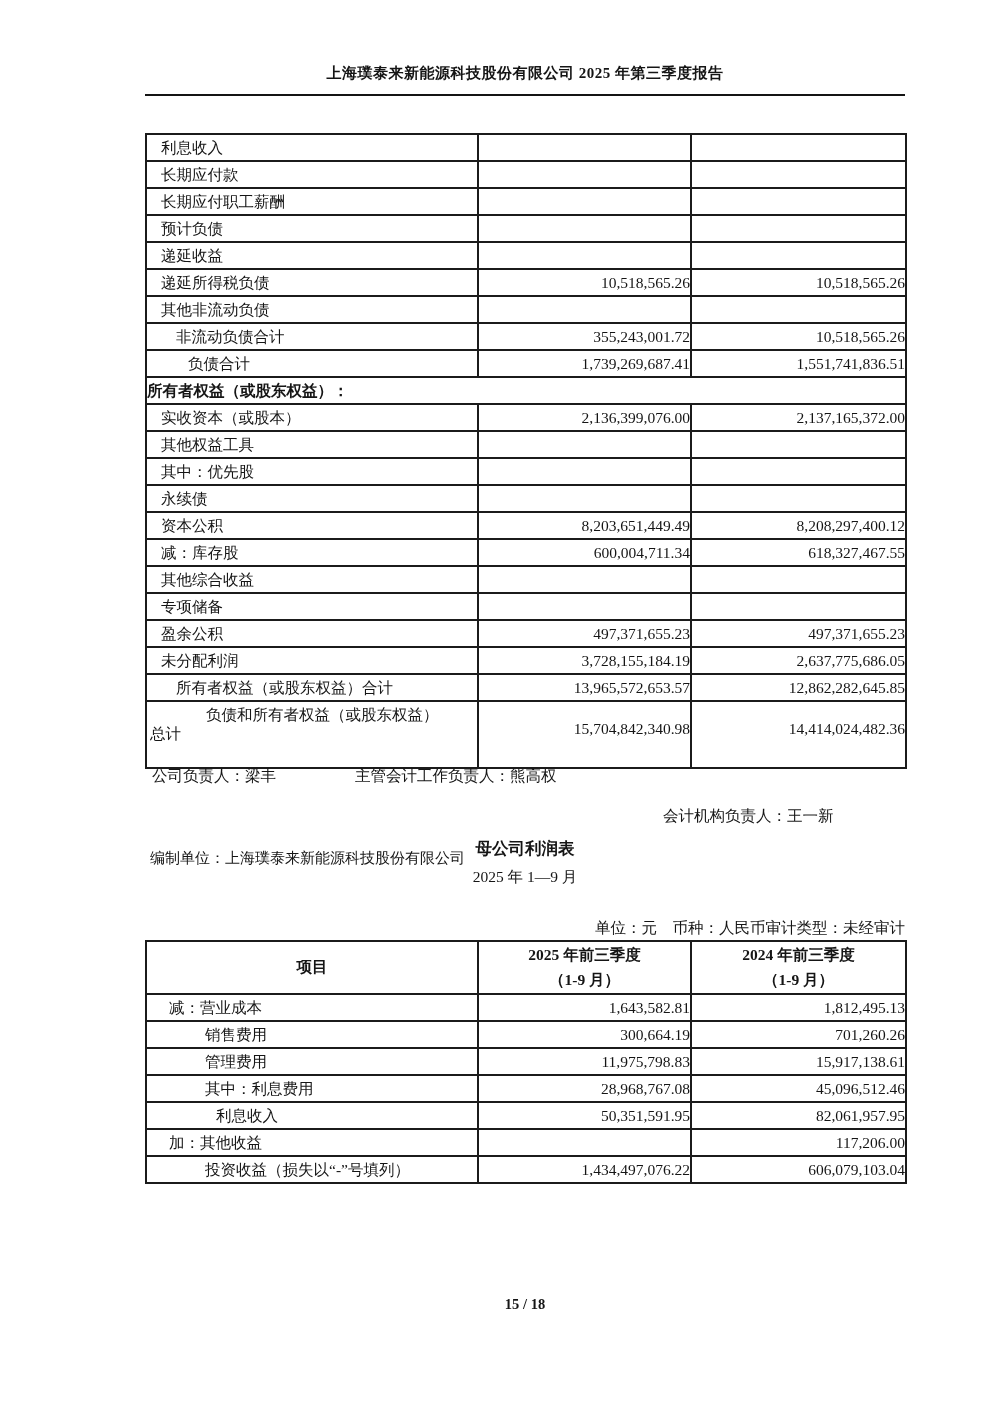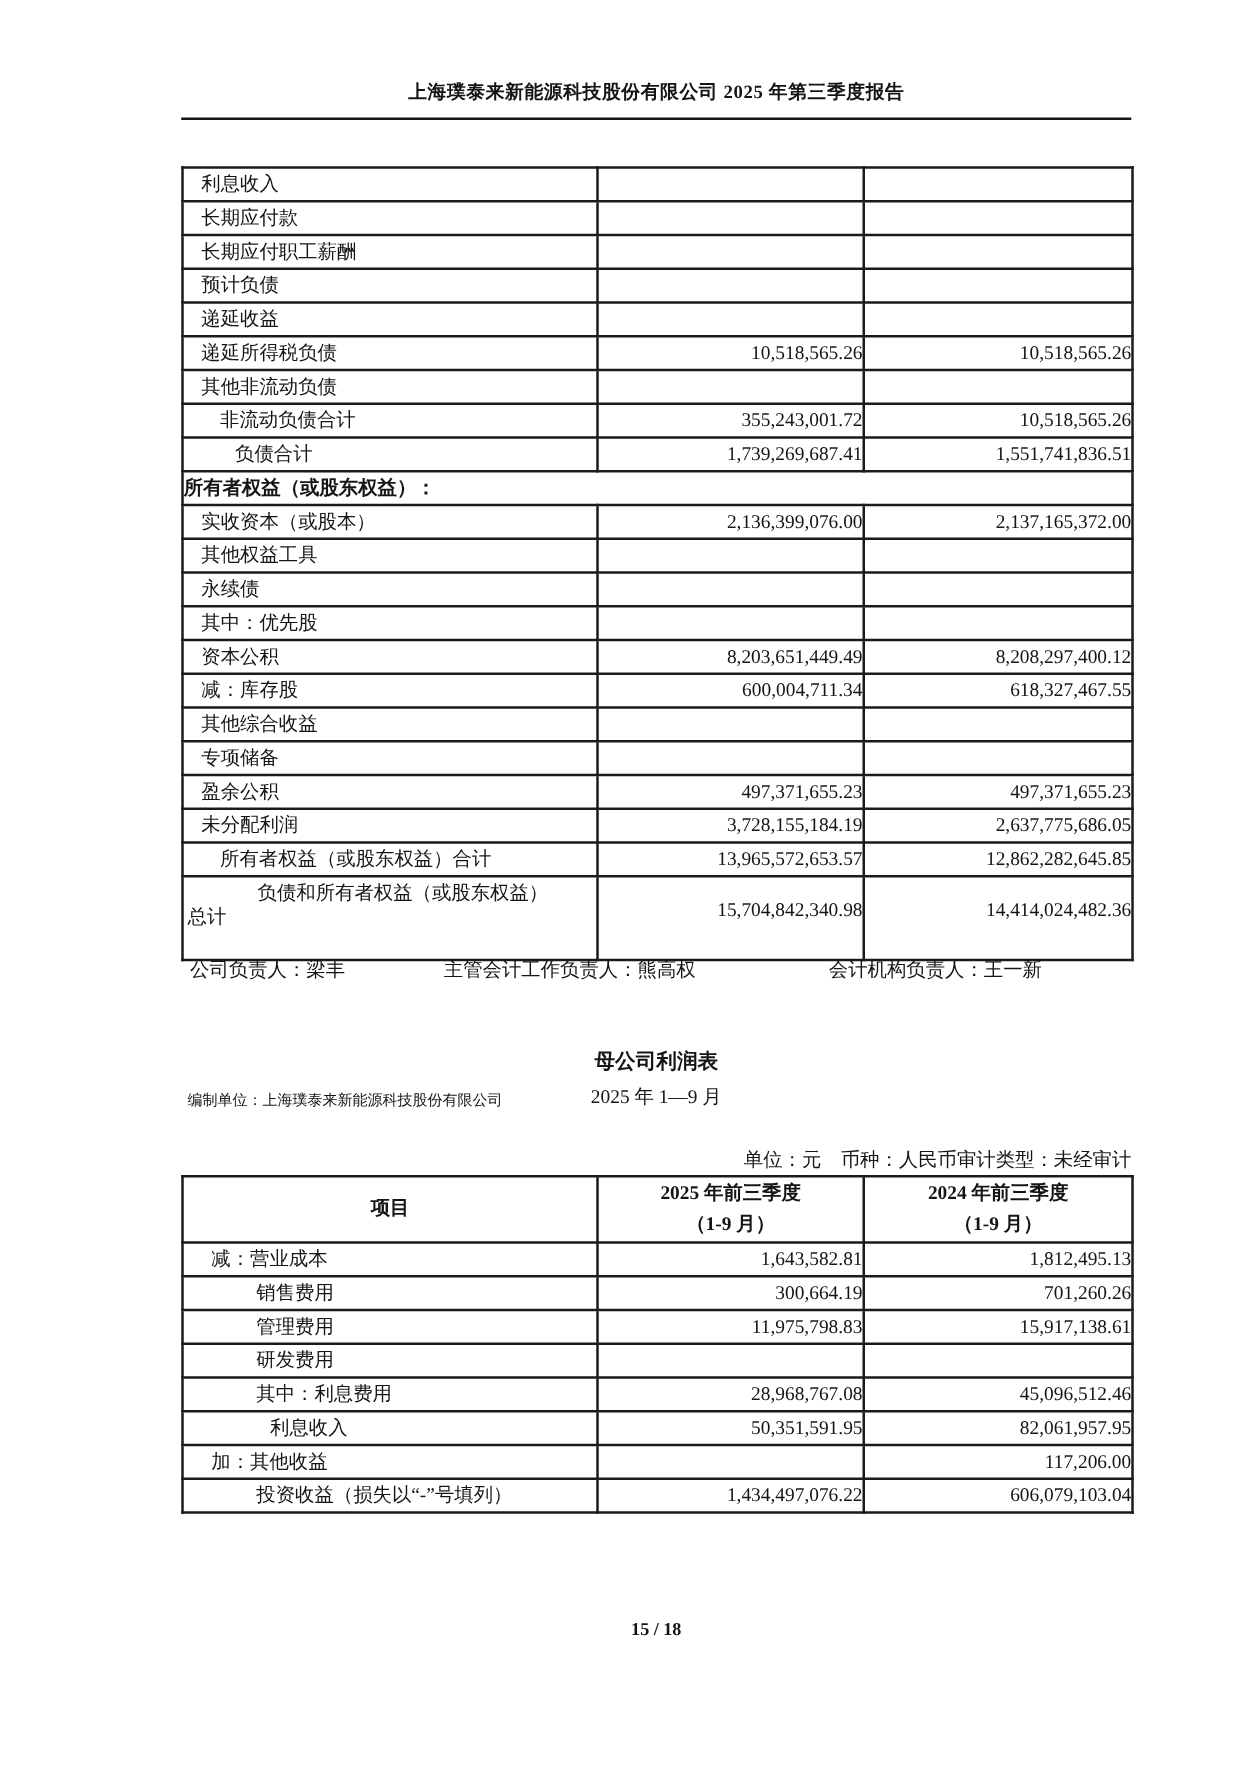--- a/index.html
+++ b/index.html
@@ -42,24 +42,24 @@
   #income-table .ind2{padding-left:58px;}
   #income-table .ind3{padding-left:69px;}
   #income-table th{
     height:51px;font-weight:bold;white-space:pre-line;text-align:center;
     font-size:15.5px;line-height:1.6;
   }
   .sign-row{position:absolute;top:766px;left:145px;width:760px;height:22px;font-size:15.5px;}
   .sign-row span{position:absolute;top:0;white-space:nowrap;}
   .sign-company{left:7px;}
   .sign-accounting{left:210px;}
-  .sign-org{left:518px;}
+  .sign-org{left:518px;margin-top:40px;}
   .is-title{position:absolute;top:838px;left:145px;width:760px;text-align:center;font-weight:bold;font-size:16.5px;}
   .is-period{position:absolute;top:867px;left:145px;width:760px;text-align:center;font-size:15.5px;}
-  .is-preparer{position:absolute;top:872px;left:150px;font-size:12px;white-space:nowrap;}
+  .is-preparer{position:absolute;top:849px;left:150px;font-size:15px;white-space:nowrap;}
   .is-unit{position:absolute;top:918px;left:145px;width:760px;text-align:right;font-size:15.5px;}
   .page-num{position:absolute;top:1296px;left:145px;width:760px;text-align:center;font-weight:bold;font-size:14.5px;}
 </style>
 </head>
 <body>
 
 <div class="page">
 
   <div class="doc-header">上海璞泰来新能源科技股份有限公司 2025 年第三季度报告</div>
   <div class="header-rule"></div>
@@ -123,26 +123,26 @@
           <td class="lbl ind1">实收资本（或股本）</td>
           <td class="val">2,136,399,076.00</td>
           <td class="val">2,137,165,372.00</td>
         </tr>
         <tr>
           <td class="lbl ind1">其他权益工具</td>
           <td class="val"></td>
           <td class="val"></td>
         </tr>
         <tr>
+          <td class="lbl ind1">其中：优先股</td>
+          <td class="val"></td>
+          <td class="val"></td>
+        </tr>
+        <tr>
           <td class="lbl ind1">永续债</td>
-          <td class="val"></td>
-          <td class="val"></td>
-        </tr>
-        <tr>
-          <td class="lbl ind1">其中：优先股</td>
           <td class="val"></td>
           <td class="val"></td>
         </tr>
         <tr>
           <td class="lbl ind1">资本公积</td>
           <td class="val">8,203,651,449.49</td>
           <td class="val">8,208,297,400.12</td>
         </tr>
         <tr>
           <td class="lbl ind1">减：库存股</td>
@@ -219,25 +219,20 @@
           <td class="lbl ind2">销售费用</td>
           <td class="val">300,664.19</td>
           <td class="val">701,260.26</td>
         </tr>
         <tr>
           <td class="lbl ind2">管理费用</td>
           <td class="val">11,975,798.83</td>
           <td class="val">15,917,138.61</td>
         </tr>
         <tr>
-          <td class="lbl ind2">研发费用</td>
-          <td class="val"></td>
-          <td class="val"></td>
-        </tr>
-        <tr>
           <td class="lbl ind2">其中：利息费用</td>
           <td class="val">28,968,767.08</td>
           <td class="val">45,096,512.46</td>
         </tr>
         <tr>
           <td class="lbl ind3">利息收入</td>
           <td class="val">50,351,591.95</td>
           <td class="val">82,061,957.95</td>
         </tr>
         <tr>

